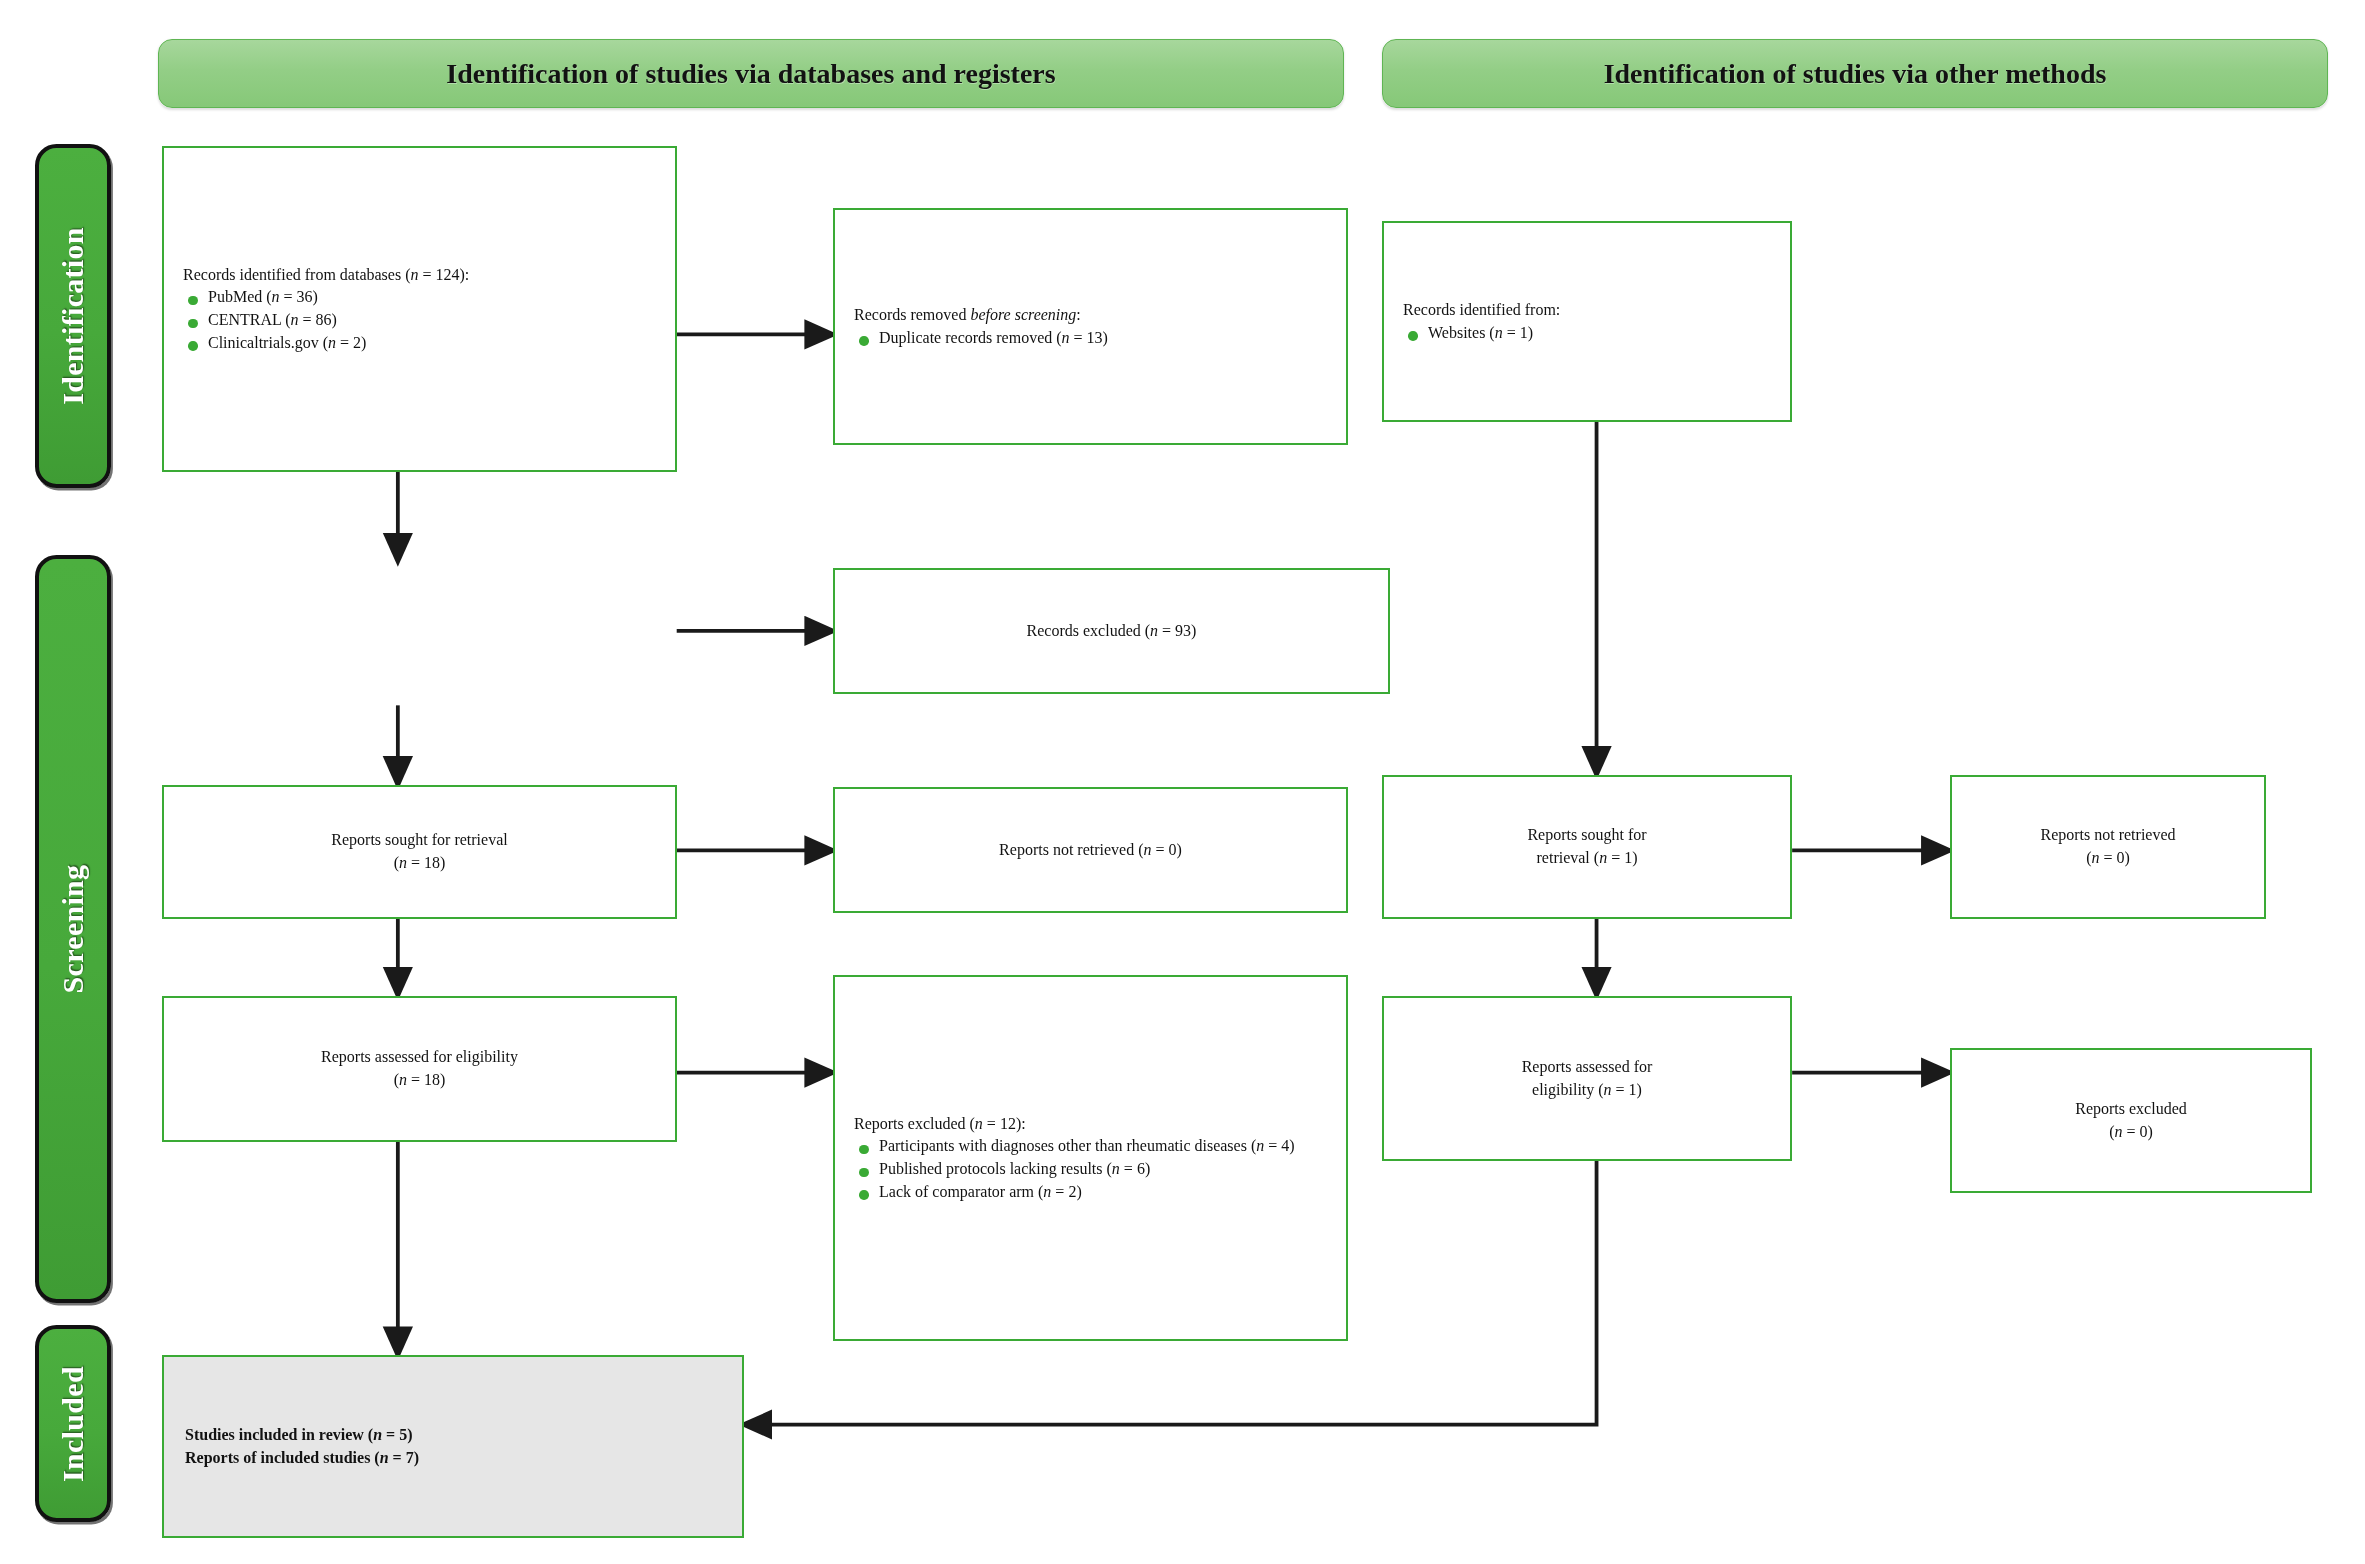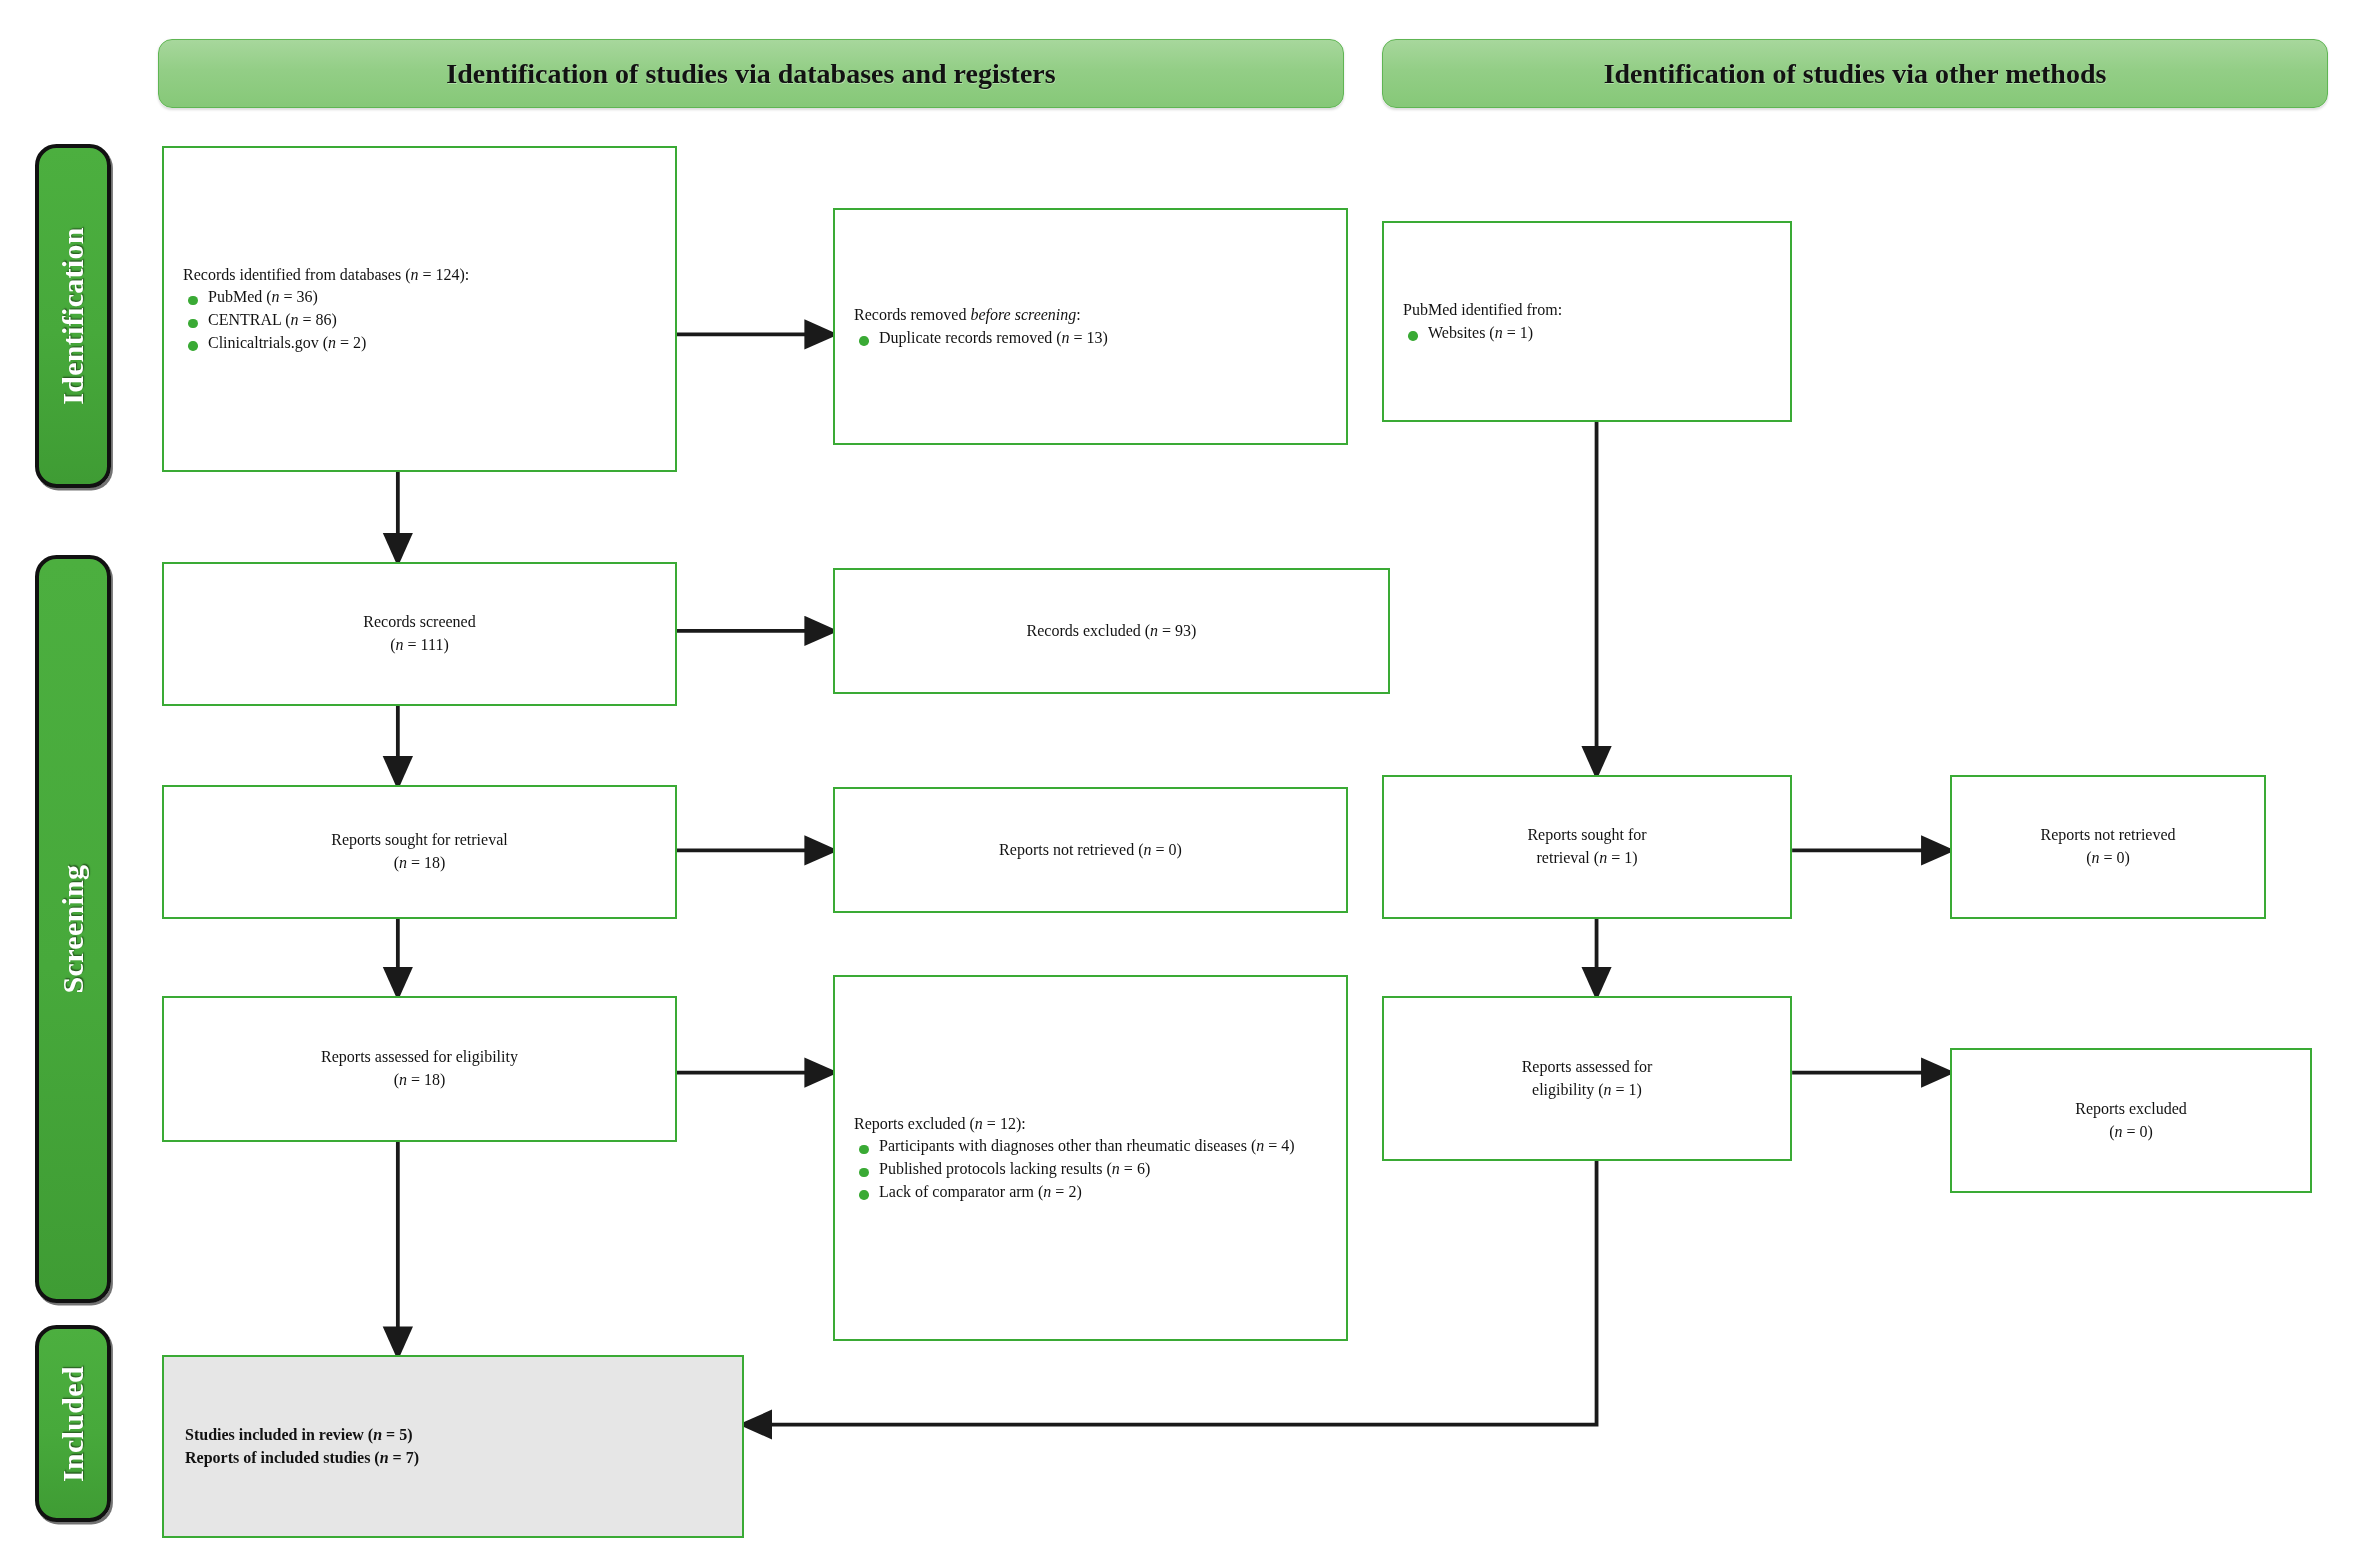--- a/index.html
+++ b/index.html
@@ -154,24 +154,20 @@
 
   <div class="fbox" style="left:833px;top:208px;width:515px;height:237px;">
     <p>
       <span>Records removed </span><i class="v">before screening</i><span>:</span>
     </p>
     <ul class="bl">
       <li><span>Duplicate records removed (</span><i class="v">n</i><span> = 13)</span></li>
     </ul>
   </div>
 
-  <div class="fbox centered" style="left:162px;top:562px;width:515px;height:144px;">
-    <p>Records screened</p>
-    <p><span>(</span><i class="v">n</i><span> = 111)</span></p>
-  </div>
 
   <div class="fbox centered" style="left:833px;top:568px;width:557px;height:126px;">
     <p><span>Records excluded (</span><i class="v">n</i><span> = 93)</span></p>
   </div>
 
   <div class="fbox centered" style="left:162px;top:785px;width:515px;height:134px;">
     <p>Reports sought for retrieval</p>
     <p><span>(</span><i class="v">n</i><span> = 18)</span></p>
   </div>
 
@@ -193,21 +189,21 @@
     </ul>
   </div>
 
   <div class="fbox shaded" style="left:162px;top:1355px;width:582px;height:183px;
        align-items:flex-start;padding-left:21px;">
     <p><span>Studies included in review (</span><i class="v">n</i><span> = 5)</span></p>
     <p><span>Reports of included studies (</span><i class="v">n</i><span> = 7)</span></p>
   </div>
 
   <div class="fbox" style="left:1382px;top:221px;width:410px;height:201px;">
-    <p>PubMed identified from:</p>
+    <p>Records identified from:</p>
     <ul class="bl">
       <li><span>Websites (</span><i class="v">n</i><span> = 1)</span></li>
     </ul>
   </div>
 
   <div class="fbox centered" style="left:1382px;top:775px;width:410px;height:144px;">
     <p>Reports sought for</p>
     <p><span>retrieval (</span><i class="v">n</i><span> = 1)</span></p>
   </div>
 

